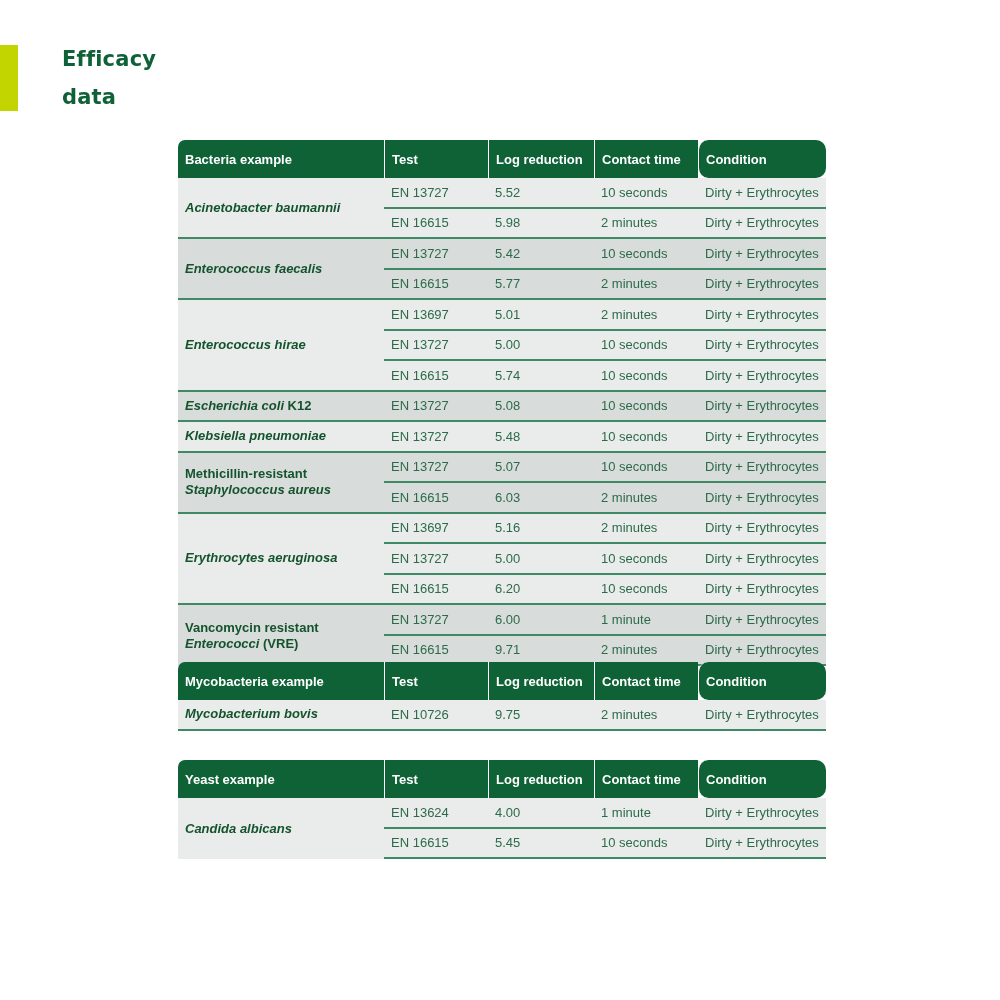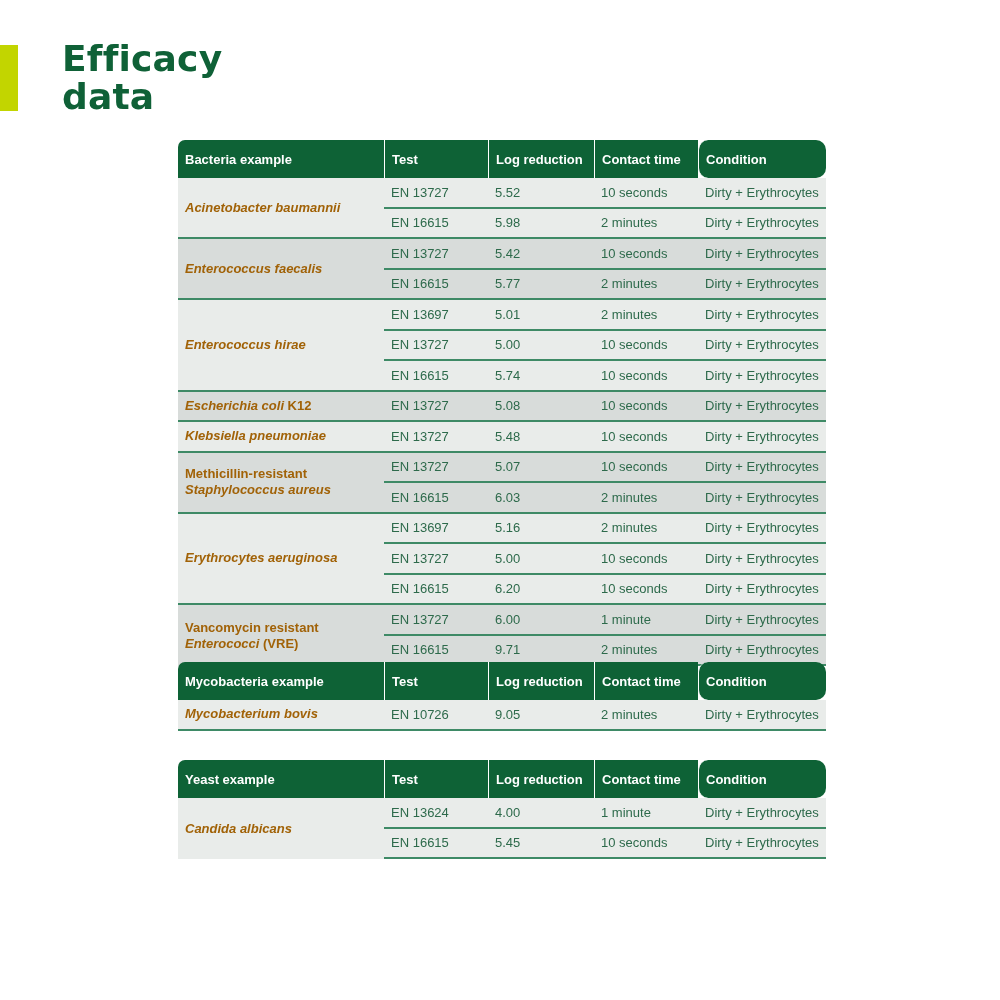--- a/index.html
+++ b/index.html
@@ -1,25 +1,25 @@
 <!DOCTYPE html>
 <html><head>
 <meta charset="utf-8">
 <style>
   html, body { margin:0; padding:0; background:#ffffff; }
   body { width:1000px; height:1000px; position:relative; overflow:hidden; font-family:"Liberation Sans", sans-serif; }
   .accent-bar { position:absolute; left:0; top:45px; width:18px; height:66px; background:#c2d500; }
-  .page-title { position:absolute; left:62px; top:40px; margin:0; font-family:"DejaVu Sans", sans-serif; font-weight:bold; font-size:36px; line-height:38px; color:#0f6137; letter-spacing:0.2px; }
+  .page-title { position:absolute; left:62px; top:40px; margin:0; font-family:"DejaVu Sans", sans-serif; font-weight:bold; font-size:21px; line-height:38px; color:#0f6137; letter-spacing:0.2px; }
   table.efficacy { position:absolute; left:178px; width:648px; border-collapse:separate; border-spacing:0; table-layout:fixed; }
   table.efficacy col.c1 { width:206px; } table.efficacy col.c2 { width:104px; } table.efficacy col.c3 { width:106px; } table.efficacy col.c4 { width:104px; } table.efficacy col.c5 { width:128px; }
   thead th { background:#0e6236; color:#ffffff; font-weight:bold; font-size:13px; text-align:left; padding:0 7px; height:38px; border-left:1px solid #ffffff; }
   thead th:first-child { border-left:none; border-top-left-radius:7px; }
   thead th:last-child { border-top-right-radius:7px;border-radius:10px; }
   tbody td { font-size:13px; color:#2d6a4b; padding:0 7px; height:28.5px; border-top:2px solid #3e8a66; white-space:nowrap; }
-  tbody td.species { font-weight:bold; font-style:italic; color:#a16207; white-space:normal; line-height:16px; }
+  tbody td.species { font-weight:bold; font-style:italic; color:#14532d; white-space:normal; line-height:16px; }
   tbody td .upright { font-style:normal; }
   tbody tr.shade-a td { background:#e9ecea; }
   tbody tr.shade-b td { background:#d8dcda; }
   tbody tr.first-row td { border-top:none; }
   tbody tr:last-child td { border-bottom:2px solid #3e8a66; }
 </style>
 </head>
 <body>
 
 <div class="accent-bar"></div>
@@ -167,21 +167,21 @@
           <th>Test</th>
           <th>Log reduction</th>
           <th>Contact time</th>
           <th>Condition</th>
         </tr>
       </thead>
       <tbody>
         <tr class="shade-a first-row">
           <td class="species" rowspan="1"><span>Mycobacterium bovis</span></td>
           <td>EN 10726</td>
-          <td>9.05</td>
+          <td>9.75</td>
           <td>2 minutes</td>
           <td>Dirty + Erythrocytes</td>
         </tr>
       </tbody>
     </table>
     <table class="efficacy" style="top: 760px;">
       <colgroup>
         <col class="c1">
         <col class="c2">
         <col class="c3">

